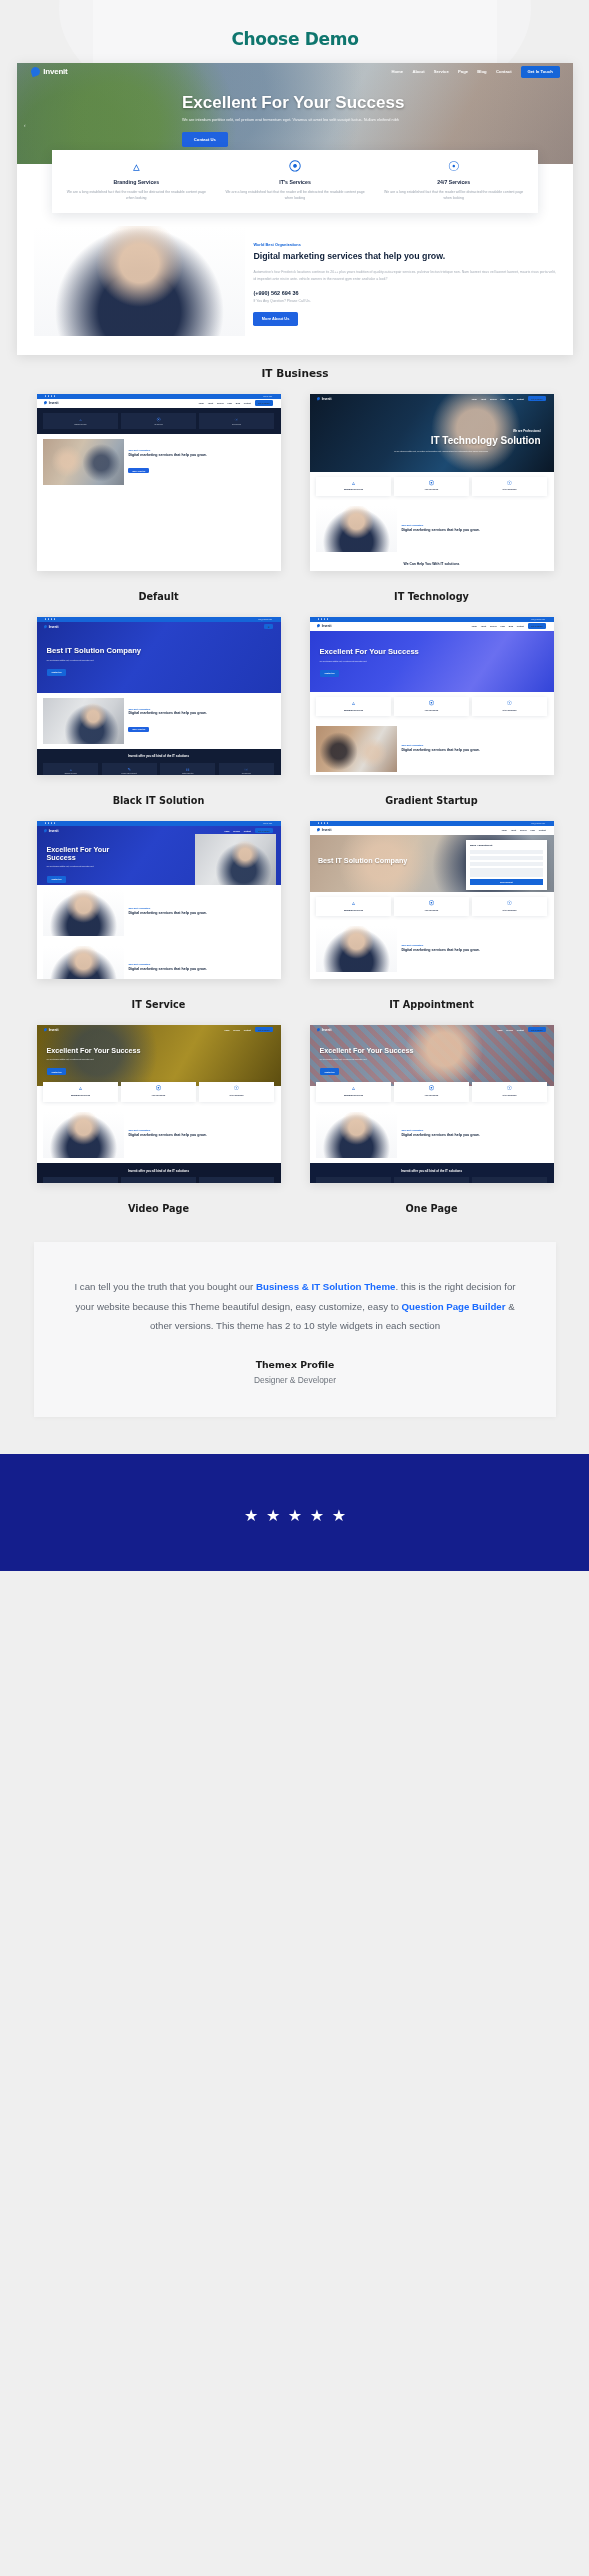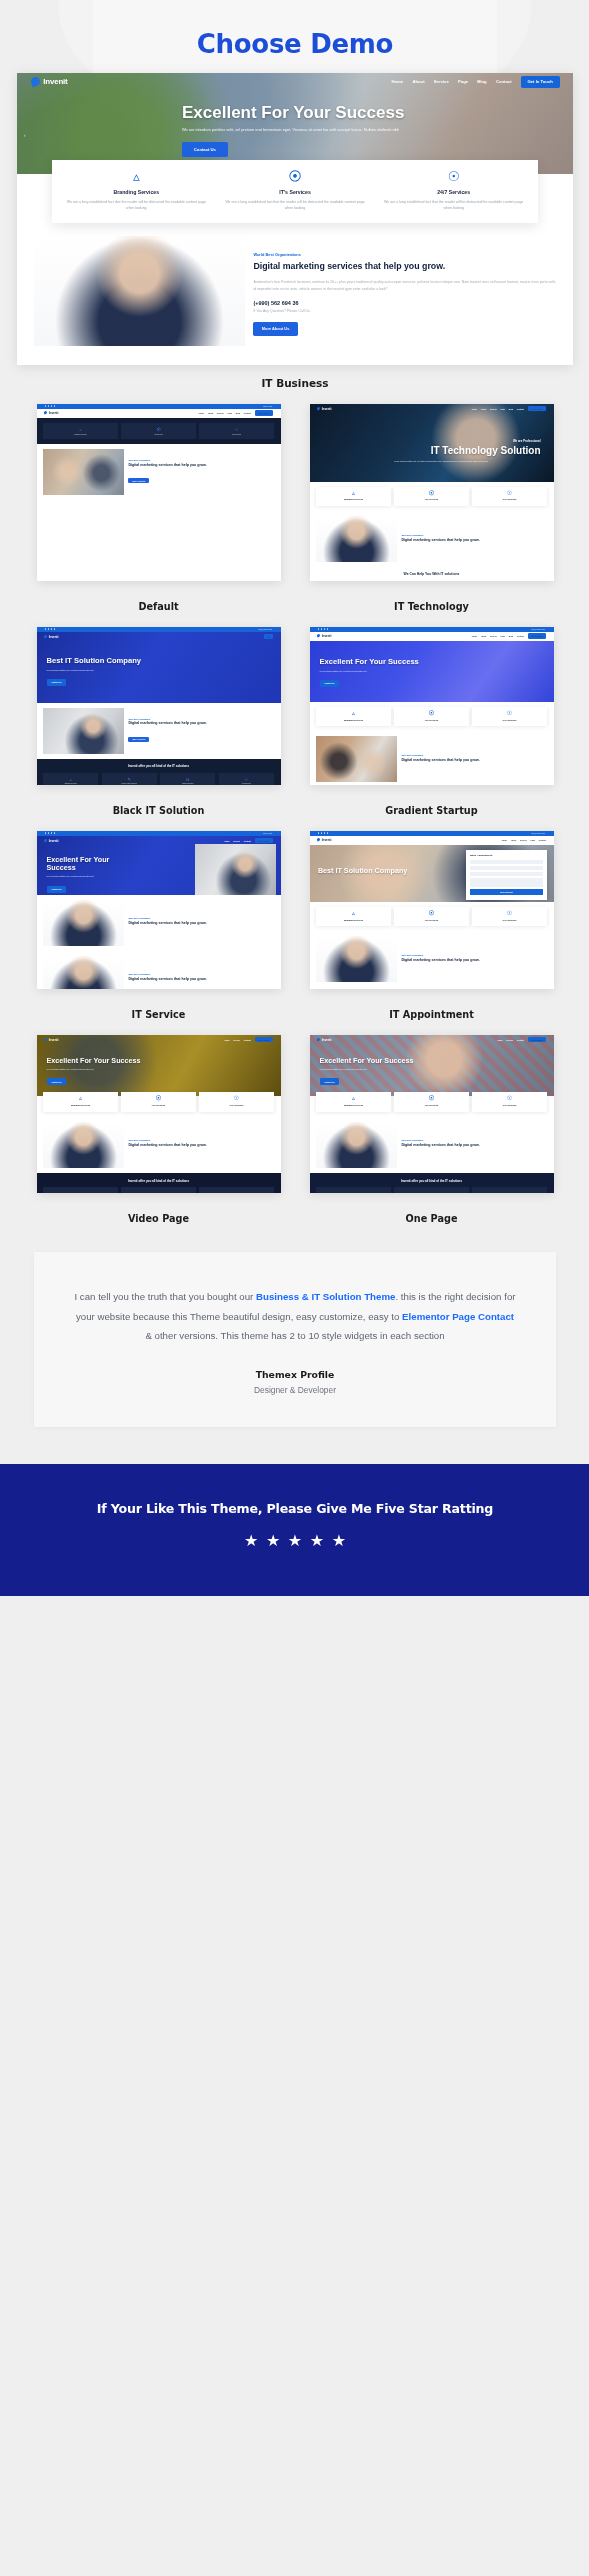--- a/index.html
+++ b/index.html
@@ -36,23 +36,23 @@
     top: -118px;
     transform: translateX(-50%);
     width: 472px;
     height: 253px;
     background: #f3f3f4;
     border-radius: 50%;
     z-index: 0;
   }
   .top-inner { position: relative; z-index: 2; text-align: center; }
   .page-title {
-    font-size: 26px;
+    font-size: 17px;
     font-weight: 700;
-    color: #1d4ed8;
+    color: #0f766e;
     letter-spacing: -0.3px;
     font-family: "DejaVu Sans", sans-serif;
   }
   .page-subtitle {
     margin-top: 7.6px;
     font-size: 9.7px;
     color: #6e6e73;
     font-weight: 400;
   }
 
@@ -845,30 +845,29 @@
       <div class="demo-label">One Page</div>
     </div>
   </div>
 </div>
 
 <div class="testi-wrap">
   <div class="testi">
     <p class="quote">
       <span>I can tell you the truth that you bought our </span><span class="hl">Business &amp; IT Solution Theme</span><span>.</span>
       <span>this is the right decision for your website because this Theme beautiful</span>
-      <span>design, easy customize, easy to </span><span class="hl">Elementor Page Contact</span><span> &amp; other versions.</span>
+      <span>design, easy customize, easy to </span><span class="hl">Question Page Builder</span><span> &amp; other versions.</span>
       <span>This theme has 2 to 10 style widgets in each section</span>
     </p>
     <div class="name">Themex Profile</div>
     <div class="role">Designer &amp; Developer</div>
   </div>
 </div>
 
 <div class="footer">
-  <h3>If Your Like This Theme, Please Give Me Five Star Ratting</h3>
   <div class="stars">
     <span>★</span>
     <span>★</span>
     <span>★</span>
     <span>★</span>
     <span>★</span>
   </div>
 </div>
 
 

